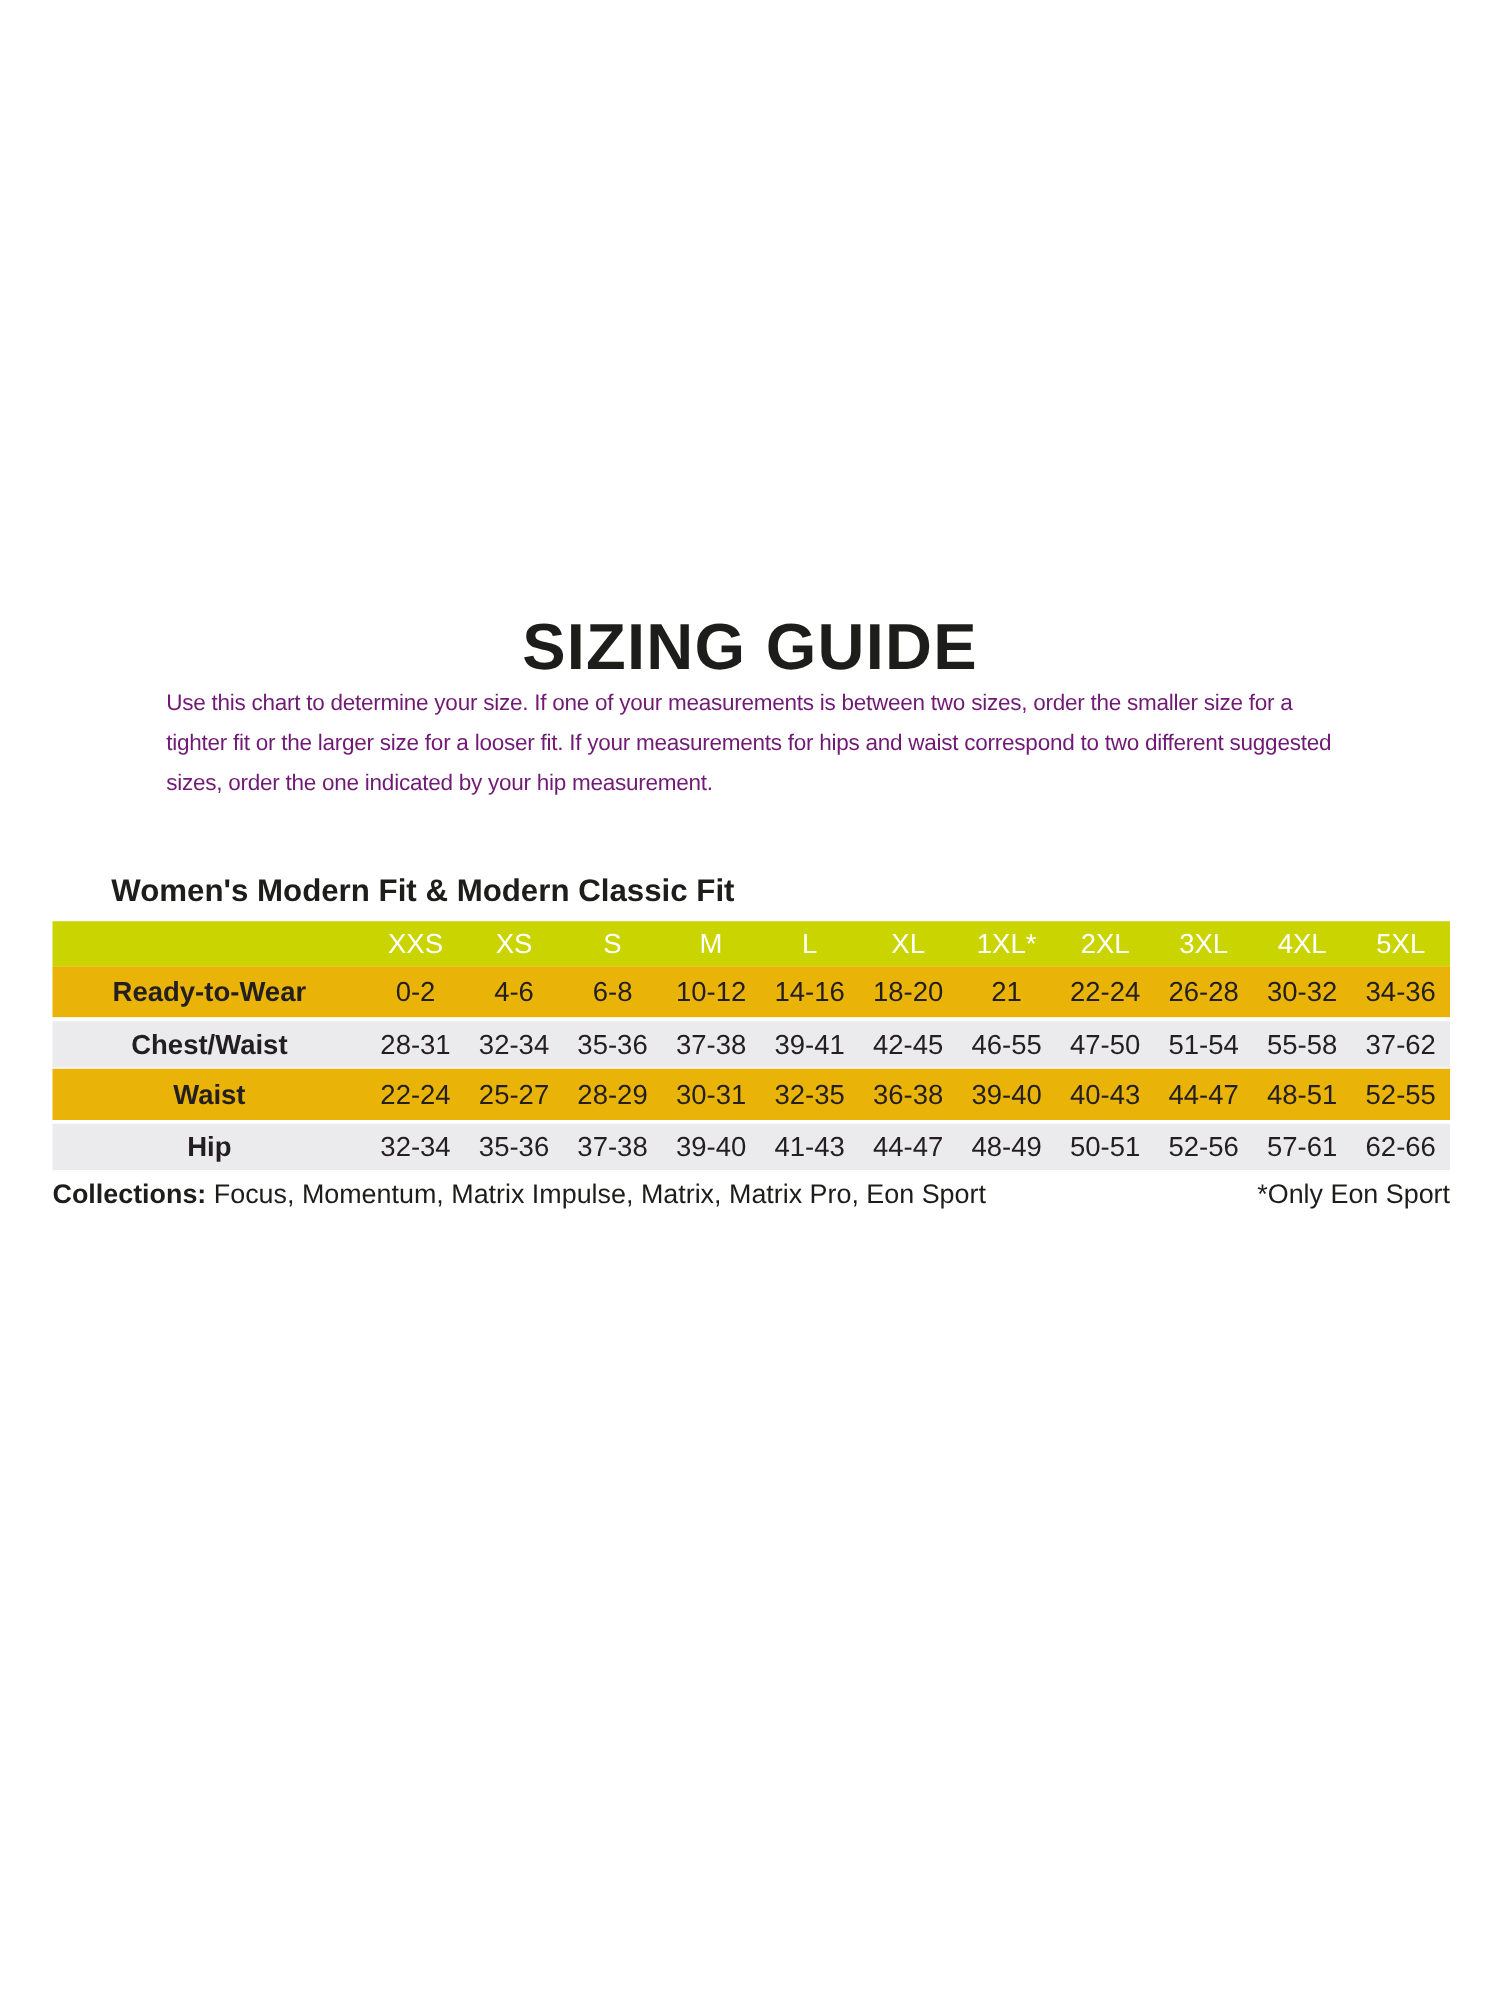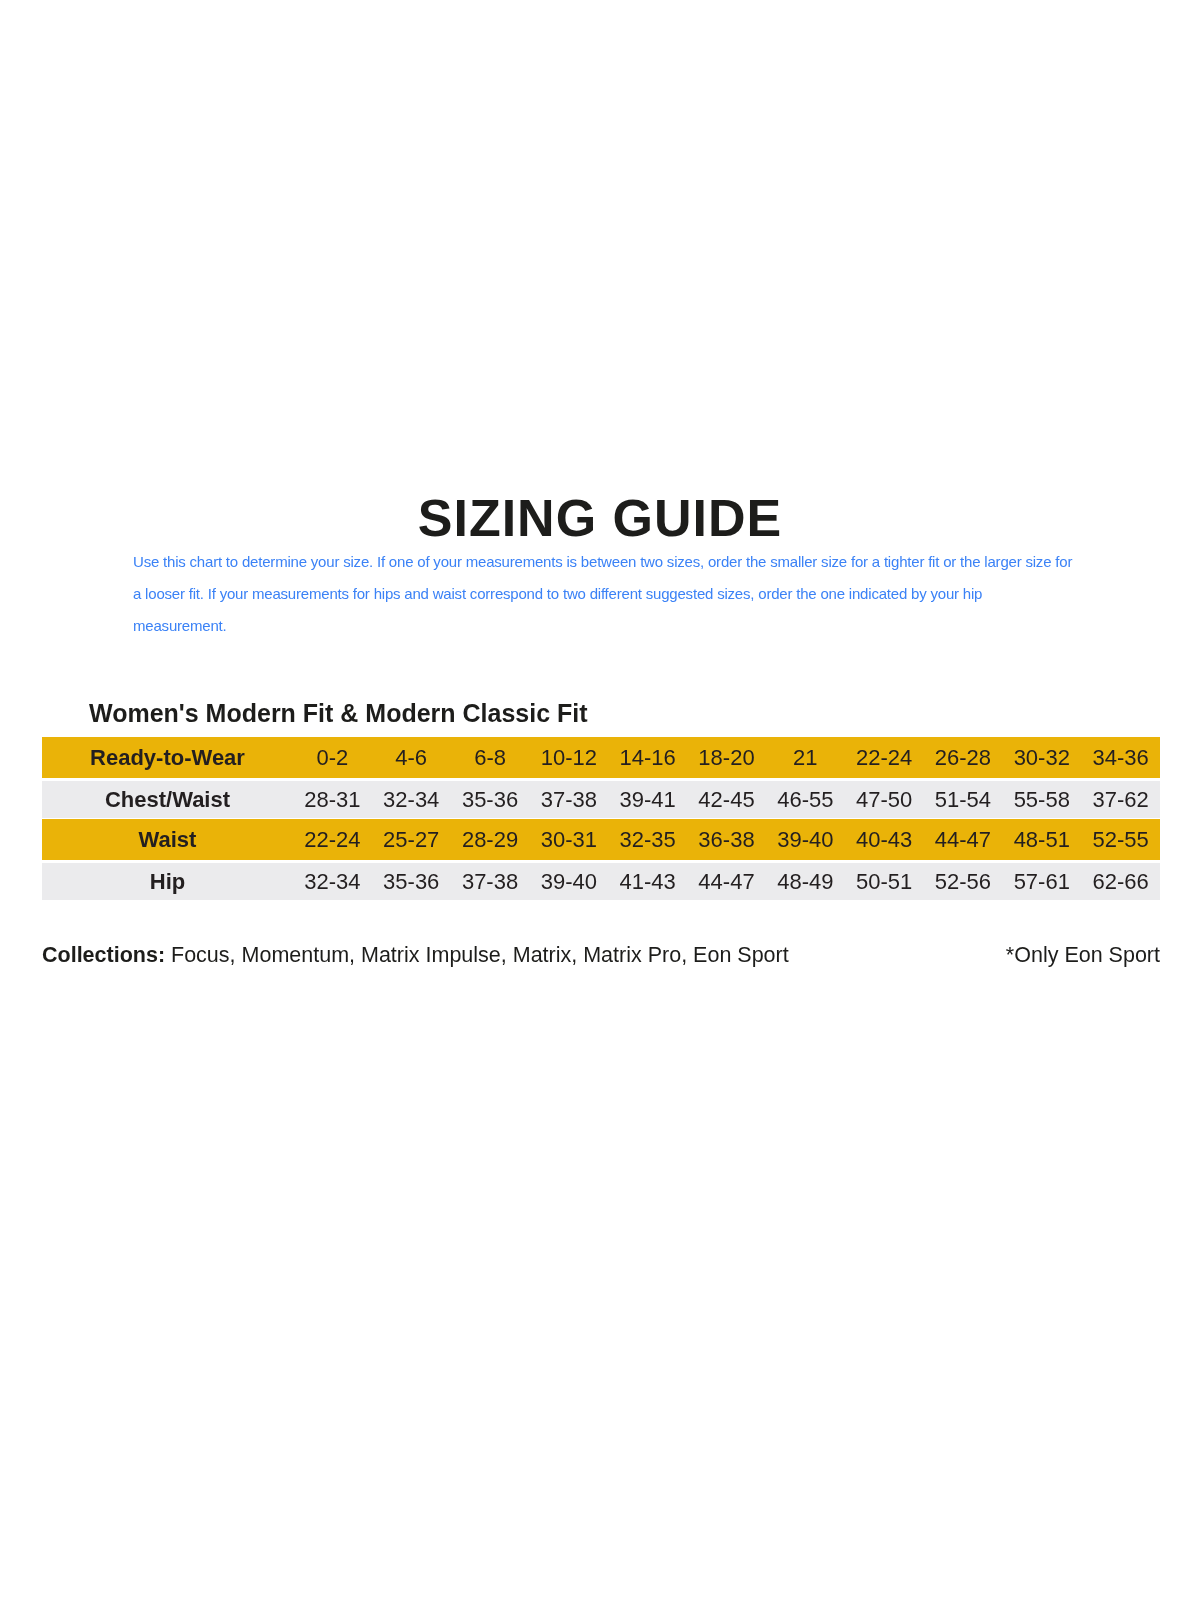--- a/index.html
+++ b/index.html
@@ -23,24 +23,24 @@
     font-weight: 700;
     letter-spacing: 1px;
     color: #1d1d1b;
     margin-top: 20px;
   }
   .intro-text {
     position: absolute;
     left: 133px;
     top: 546px;
     width: 945px;
-    font-size: 15px;
+    font-size: 18px;
     line-height: 32px;
     letter-spacing: -0.2px;
-    color: #3b82f6;
+    color: #701a75;
   }
   .table-title {
     position: absolute;
     left: 53px;
     top: 699px;
     font-size: 25px;
     font-weight: 700;
     color: #1d1d1b;
     margin-left: 36px;
   }
@@ -94,20 +94,34 @@
 </head>
 <body style="--accent: #c9d400; --row-shade: #ebebed;">
 
 <h1 class="page-title">SIZING GUIDE</h1>
 
 <p class="intro-text">Use this chart to determine your size. If one of your measurements is between two sizes, order the smaller size for a tighter fit or the larger size for a looser fit. If your measurements for hips and waist correspond to two different suggested sizes, order the one indicated by your hip measurement.</p>
 
 <h2 class="table-title">Women's Modern Fit &amp; Modern Classic Fit</h2>
 
 <div class="size-table">
+  <div class="trow header-row">
+      <div class="cell label-cell"></div>
+      <div class="cell">XXS</div>
+      <div class="cell">XS</div>
+      <div class="cell">S</div>
+      <div class="cell">M</div>
+      <div class="cell">L</div>
+      <div class="cell">XL</div>
+      <div class="cell">1XL*</div>
+      <div class="cell">2XL</div>
+      <div class="cell">3XL</div>
+      <div class="cell">4XL</div>
+      <div class="cell">5XL</div>
+    </div>
   <div>
       <div class="trow body-row">
         <div class="cell label-cell">Ready-to-Wear</div>
         <div class="cell">0-2</div>
         <div class="cell">4-6</div>
         <div class="cell">6-8</div>
         <div class="cell">10-12</div>
         <div class="cell">14-16</div>
         <div class="cell">18-20</div>
         <div class="cell">21</div>

